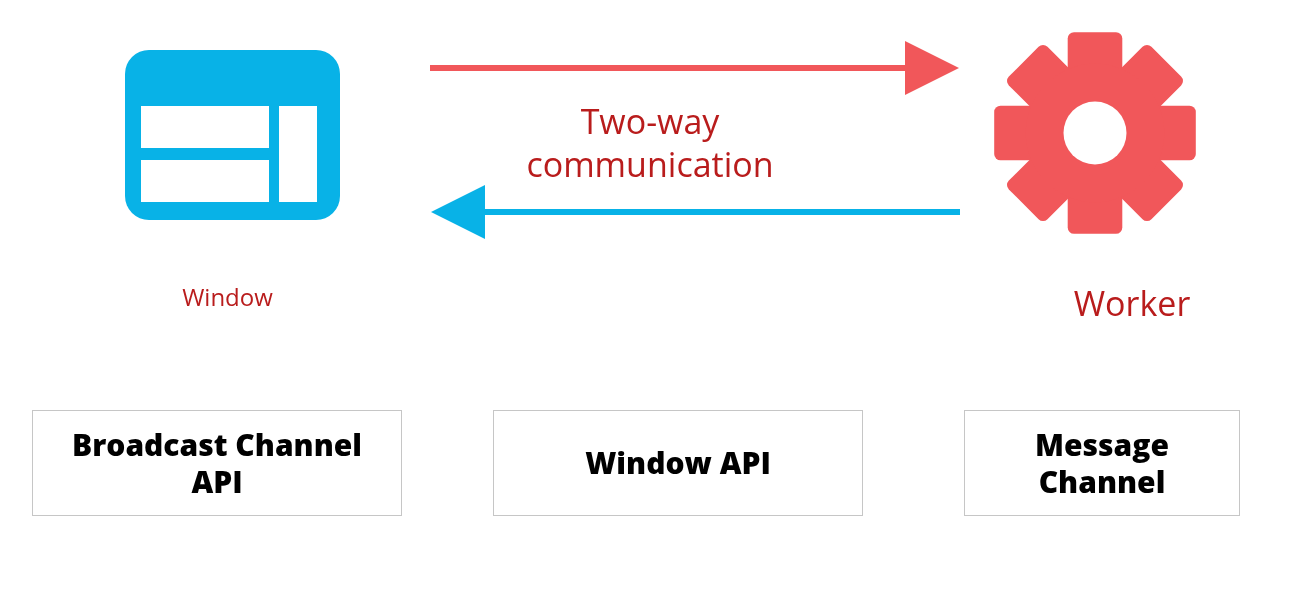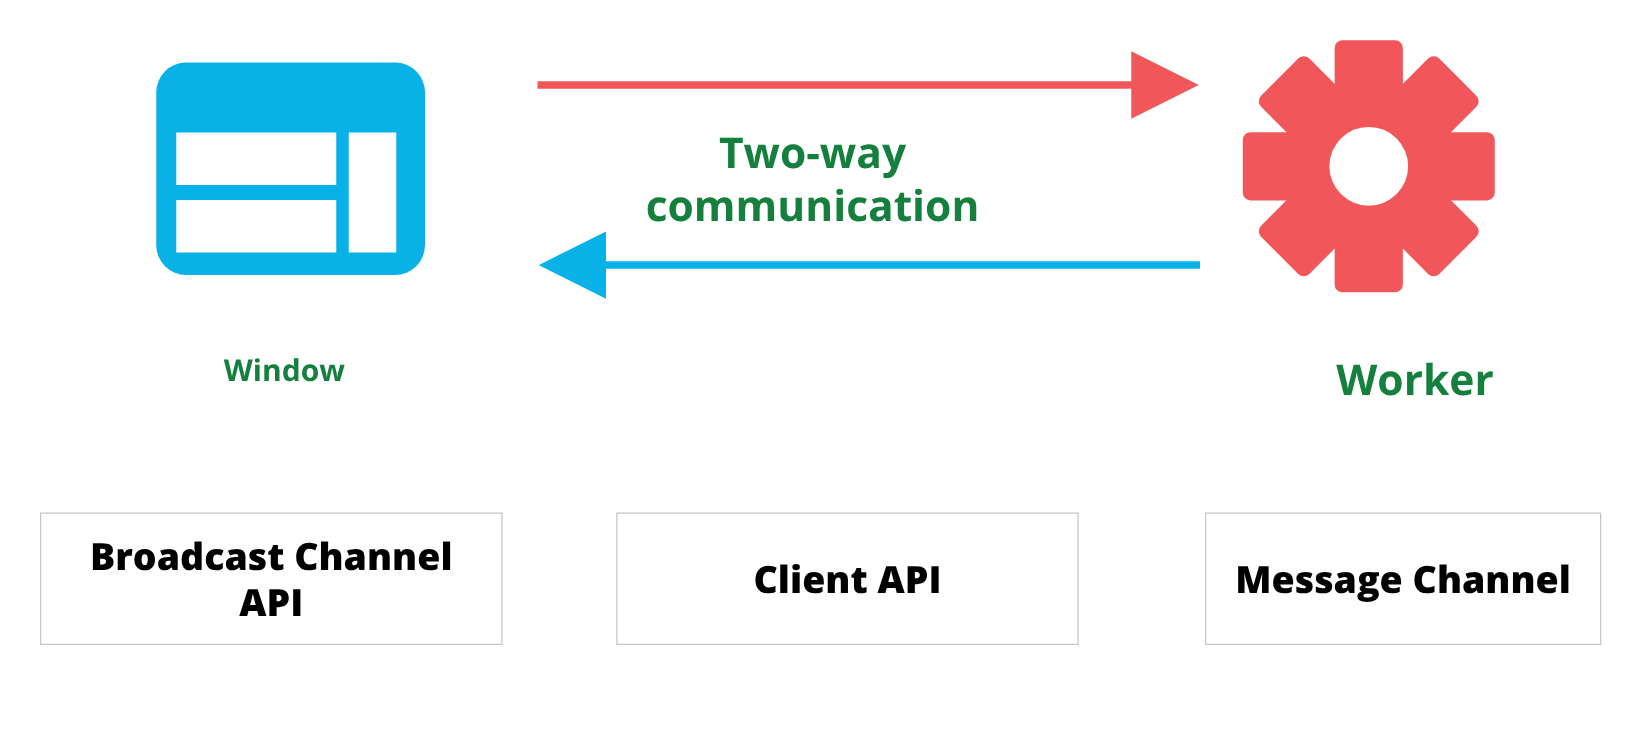--- a/index.html
+++ b/index.html
@@ -65,22 +65,22 @@
     left: 420px;
     top: 40px;
     width: 560px;
     height: 200px;
     overflow: visible;
   }
 
   
   .lbl {
     position: absolute;
-    font-weight: 700;
-    color: #15803d;
+    font-weight: 400;
+    color: #b91c1c;
     text-align: center;
   }
   .lbl.center {
     left: 460px;
     top: 100px;
     width: 380px;
     font-size: 34px;
     line-height: 1.25;
   }
   .lbl.window {
@@ -106,21 +106,21 @@
     font-size: 30px;
     font-weight: 800;
     text-align: center;
     line-height: 1.25;
     color: #000;
     background: #fff;
     padding: 6px 12px;
   }
   .box.b1 { left: 32px;  top: 410px; width: 370px; height: 106px; }
   .box.b2 { left: 493px; top: 410px; width: 370px; height: 106px; }
-  .box.b3 { left: 964px; top: 410px; width: 317px; height: 106px; }
+  .box.b3 { left: 964px; top: 410px; width: 276px; height: 106px; }
 </style>
 </head>
 <body>
 
 <div class="window-shape">
   <div class="row1-left"></div>
   <div class="row1-right"></div>
   <div class="row2-left"></div>
 </div>
 
@@ -155,17 +155,17 @@
 </svg>
 
 <div class="lbl center">Two-way communication</div>
 <div class="lbl window">Window</div>
 <div class="lbl worker">Worker</div>
 
 <div class="box b1">
   <span>Broadcast Channel API</span>
 </div>
 <div class="box b2">
-  <span>Client API</span>
+  <span>Window API</span>
 </div>
 <div class="box b3">
   <span>Message Channel</span>
 </div>
 
 </body></html>

